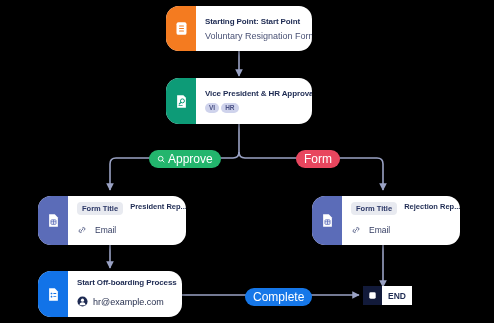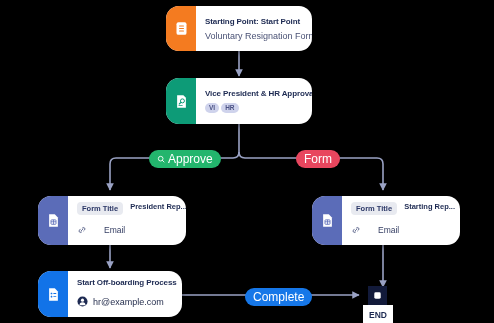--- a/index.html
+++ b/index.html
@@ -90,21 +90,21 @@
     line-height: 1;
   }
   .chip-val {
     font-size: 7.5px;
     font-weight: bold;
     color: #1d2a52;
   }
   .email-row {
     display: flex;
     align-items: center;
-    gap: 17px;
+    gap: 8px;
     margin-top: 6px;
   }
   .email-text {
     font-size: 8.5px;
     color: #353e63;
   }
   .acct-row {
     display: flex;
     align-items: center;
     gap: 5px;
@@ -130,21 +130,20 @@
   .pill-approve { background: #23b56d; }
   .pill-deny { background: #e8465e; }
   .pill-complete { background: #1677e8; }
   .end-node {
     position: absolute;
     display: flex;
     align-items: center;
     border-radius: 0;
     overflow: hidden;
     box-shadow: 0 2px 4px rgba(0,0,0,0.5);
-    flex-direction: column;
   }
   .end-icon {
     width: 19px;
     height: 19px;
     background: #121a3a;
     display: flex;
     align-items: center;
     justify-content: center;
   }
   .end-label {
@@ -265,21 +264,21 @@
       <svg width="15" height="15" viewBox="0 0 24 24">
         <path d="M5 2 h9 l5 5 v15 h-14 z" fill="#ffffff"></path>
         <rect x="8" y="11" width="8" height="7" rx="1" fill="none" stroke="#5b6cb8" stroke-width="1.4"></rect>
         <line x1="8" y1="14" x2="16" y2="14" stroke="#5b6cb8" stroke-width="1.2"></line>
         <line x1="12" y1="11" x2="12" y2="18" stroke="#5b6cb8" stroke-width="1.2"></line>
       </svg>
     </div>
     <div class="node-body">
       <div class="form-row">
         <span class="chip">Form Title</span>
-        <span class="chip-val">Starting Rep...</span>
+        <span class="chip-val">Rejection Rep...</span>
       </div>
       <div class="email-row">
         <span>
           <svg width="10" height="10" viewBox="0 0 24 24">
             <path d="M9.5 14.5 L14.5 9.5" stroke="#3b4674" stroke-width="1.8" stroke-linecap="round" fill="none"></path>
             <path d="M13 7 a3.5 3.5 0 0 1 5 5 l-2 2" stroke="#3b4674" stroke-width="1.8" fill="none" stroke-linecap="round"></path>
             <path d="M11 17 a3.5 3.5 0 0 1 -5 -5 l2 -2" stroke="#3b4674" stroke-width="1.8" fill="none" stroke-linecap="round"></path>
           </svg>
         </span>
         <span class="email-text">Email</span>

